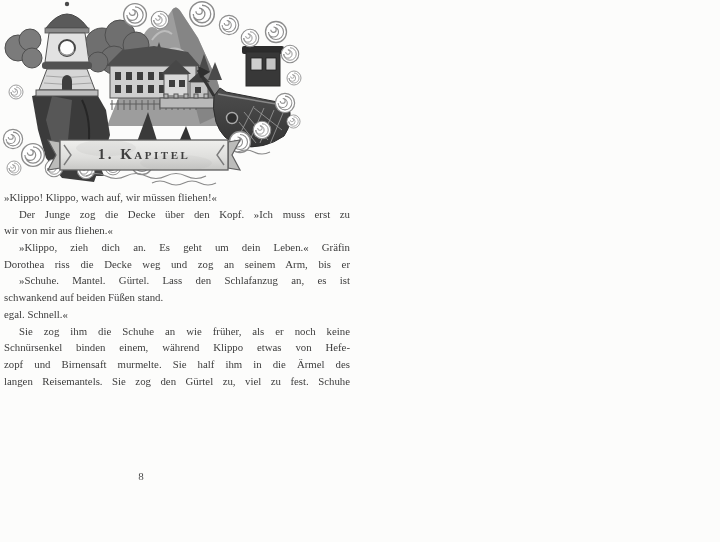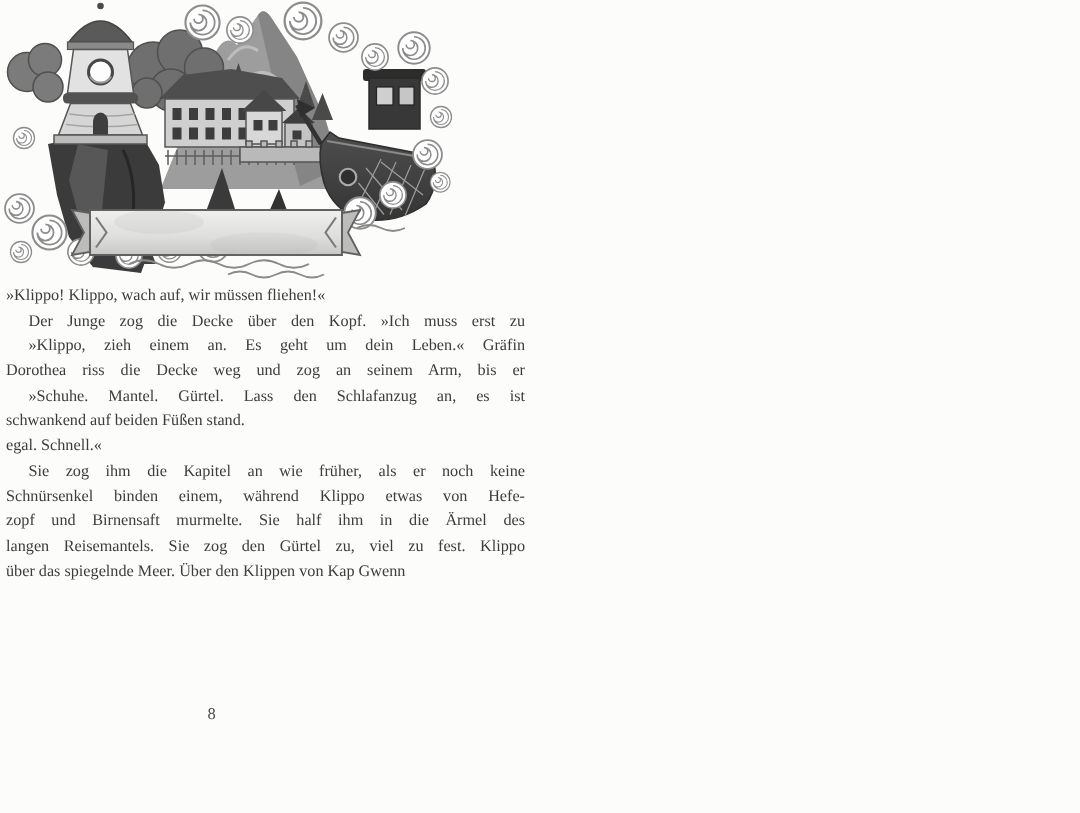--- a/index.html
+++ b/index.html
@@ -220,35 +220,36 @@
           </linearGradient>
         </defs>
         <polygon points="14,6 2,4 10,19 2,34 14,32" fill="#bcbcba" stroke="#5f5f5f" stroke-width="1.2"></polygon>
         <polygon points="182,6 194,4 186,19 194,34 182,32" fill="#bcbcba" stroke="#5f5f5f" stroke-width="1.2"></polygon>
         <rect x="14" y="4" width="168" height="30" fill="url(#bnr)" stroke="#5f5f5f" stroke-width="1.3"></rect>
         <ellipse cx="60" cy="12" rx="30" ry="8" fill="#9a9a9a" opacity="0.12"></ellipse>
         <ellipse cx="130" cy="27" rx="36" ry="8" fill="#9a9a9a" opacity="0.10"></ellipse>
         <path d="M18,9 L25,19 L18,29" fill="none" stroke="#7a7a7a" stroke-width="1.4"></path>
         <path d="M178,9 L171,19 L178,29" fill="none" stroke="#7a7a7a" stroke-width="1.4"></path>
       </svg>
+      <span class="banner-label">1. Kapitel</span>
     </div>
 
     <div class="body-text" id="left-text">
         <div class="line end">»Klippo! Klippo, wach auf, wir müssen fliehen!«</div>
         <div class="line indent">Der Junge zog die Decke über den Kopf. »Ich muss erst zu</div>
-        <div class="line indent">»Klippo, zieh einem an. Es geht um dein Leben.« Gräfin</div>
+        <div class="line end">wir von mir aus fliehen.«</div>
+        <div class="line indent">»Klippo, zieh dich an. Es geht um dein Leben.« Gräfin</div>
         <div class="line">Dorothea riss die Decke weg und zog an seinem Arm, bis er</div>
         <div class="line indent">»Schuhe. Mantel. Gürtel. Lass den Schlafanzug an, es ist</div>
         <div class="line end">schwankend auf beiden Füßen stand.</div>
         <div class="line end">egal. Schnell.«</div>
-        <div class="line indent">Sie zog ihm die Kapitel an wie früher, als er noch keine</div>
+        <div class="line indent">Sie zog ihm die Schuhe an wie früher, als er noch keine</div>
         <div class="line">Schnürsenkel binden einem, während Klippo etwas von Hefe-</div>
         <div class="line">zopf und Birnensaft murmelte. Sie half ihm in die Ärmel des</div>
-        <div class="line">langen Reisemantels. Sie zog den Gürtel zu, viel zu fest. Klippo</div>
-        <div class="line end">über das spiegelnde Meer. Über den Klippen von Kap Gwenn</div>
+        <div class="line">langen Reisemantels. Sie zog den Gürtel zu, viel zu fest. Schuhe</div>
       </div>
     <div class="page-number" id="page-num-left">8</div>
   </section>
 
   <section class="page page-right">
     
     
 
     
   </section>

